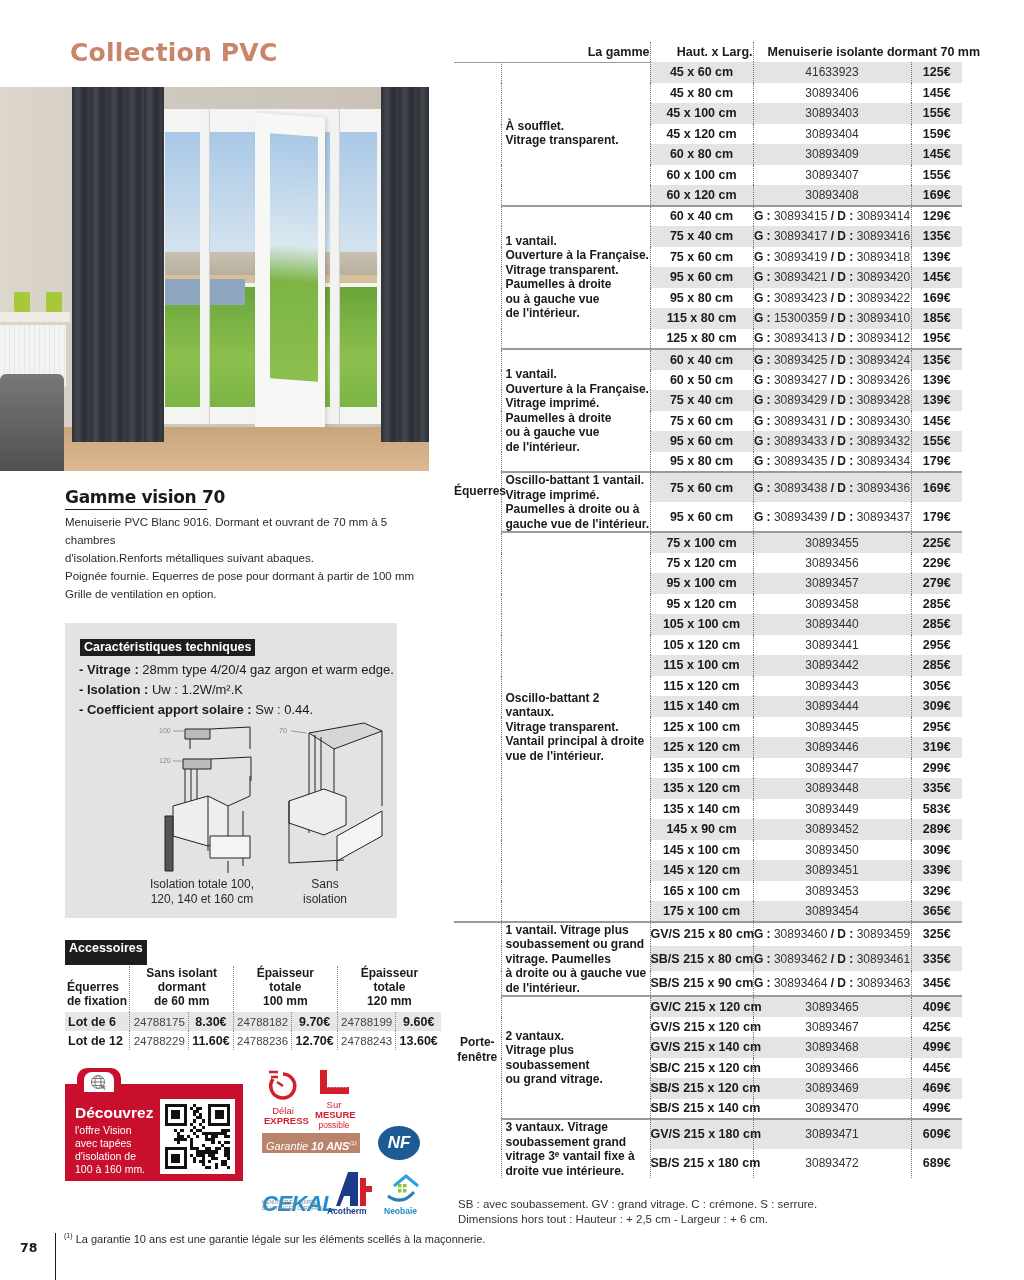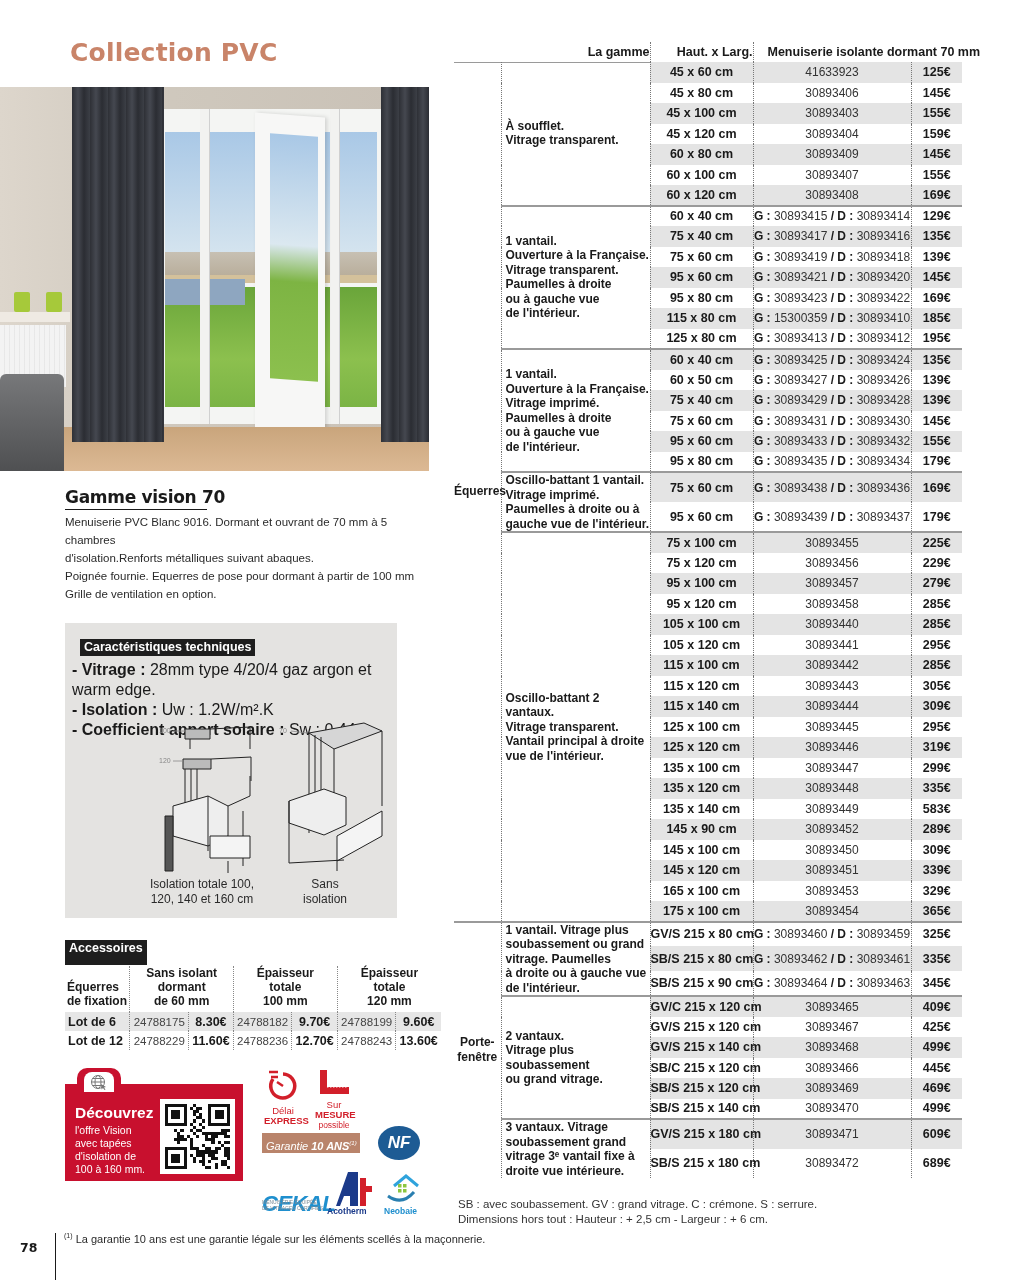--- a/index.html
+++ b/index.html
@@ -30,21 +30,21 @@
 
   
   .gamme-title { position: absolute; left: 65px; top: 487px; font-family: "DejaVu Sans", sans-serif; font-weight: bold; font-size: 17px; color: #1a1a1a; letter-spacing: -0.3px; }
   .gamme-title-line { position: absolute; left: 65px; top: 509px; width: 142px; height: 1px; background: #1a1a1a; }
   .gamme-desc { position: absolute; left: 65px; top: 513px; width: 370px; font-size: 11.5px; line-height: 18px; color: #2a2a2a; }
   .gamme-desc p { margin: 0; }
 
   
   .tech-box { position: absolute; left: 65px; top: 623px; width: 332px; height: 295px; background: #e4e3e1; }
   .tech-badge { position: absolute; left: 15px; top: 16px; background: #1e1e1e; color: #fff; font-weight: bold; font-size: 12.5px; padding: 1px 4px 2px; }
-  .tech-list { position: absolute; left: 7px; top: 37px; font-size: 16px; line-height: 20px; color: #1a1a1a; }
+  .tech-list { position: absolute; left: 14px; top: 37px; font-size: 13px; line-height: 20px; color: #1a1a1a; }
   .tech-list b { font-weight: bold; }
   .diagram { position: absolute; top: 98px; }
   .diagram-cap { position: absolute; font-size: 12px; line-height: 15px; text-align: center; color: #2a2a2a; }
 
   
   .acc-badge { position: absolute; left: 65px; top: 940px; background: #1e1e1e; color: #fff; font-weight: bold; font-size: 12.5px; padding: 1px 4px 10px; }
   .acc-table { position: absolute; left: 65px; top: 966px; width: 376px; border-collapse: collapse; font-size: 12px; }
   .acc-table th { font-weight: bold; text-align: center; line-height: 14px; padding: 0 2px 4px; vertical-align: bottom; }
   .acc-table th.first { text-align: left; }
   .acc-table td { height: 19px; padding: 0 3px; text-align: center; }

